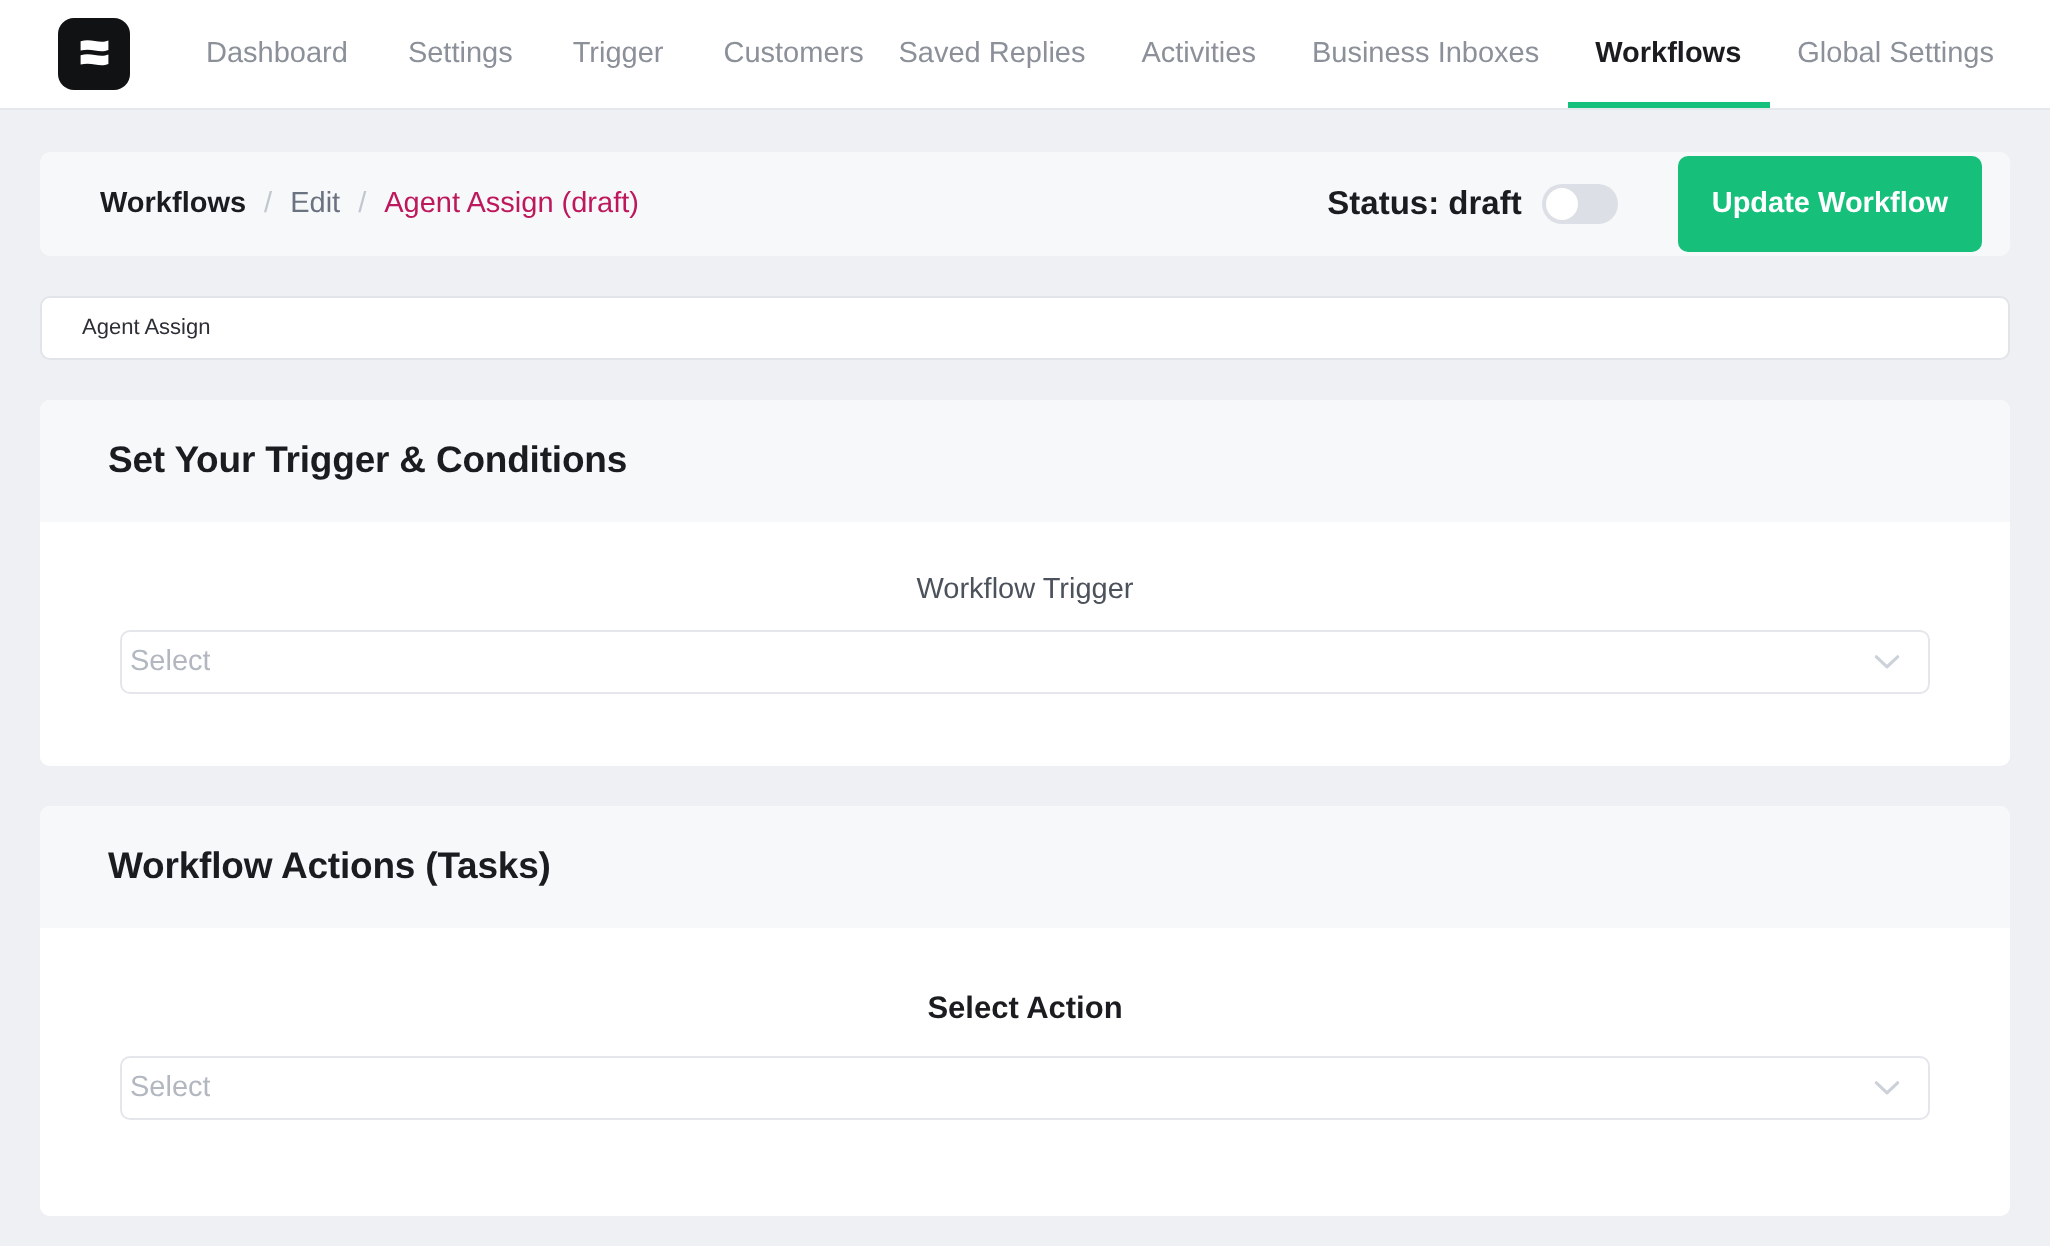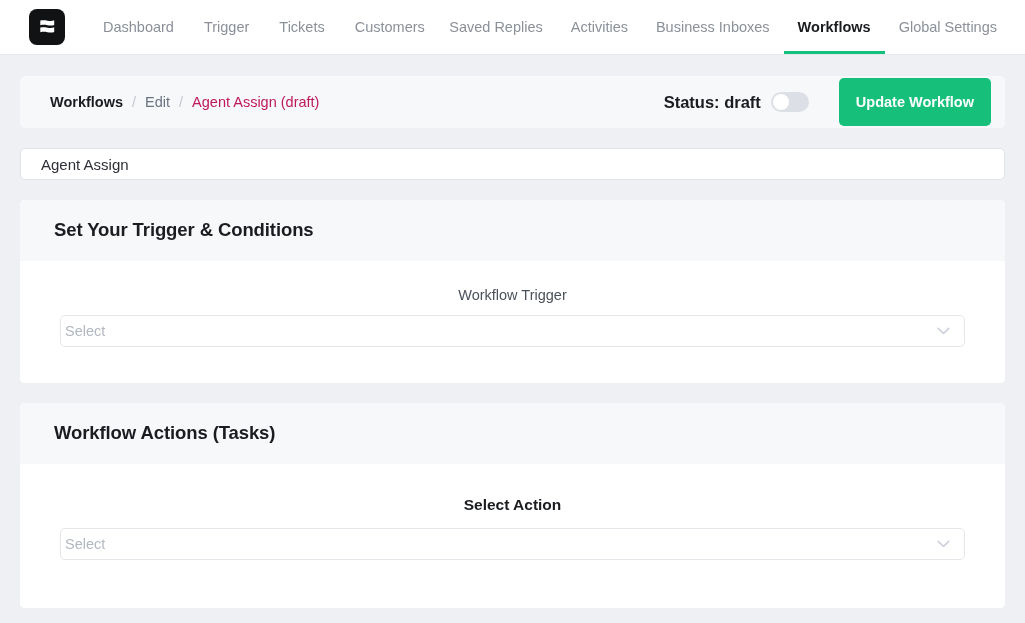--- a/index.html
+++ b/index.html
@@ -154,21 +154,21 @@
   
   .name-field {
     margin-top: 20px;
     width: 100%;
     height: 32px;
     background: #ffffff;
     border: 1px solid #e1e4e9;
     border-radius: 5px;
     padding: 0 20px;
     font-family: inherit;
-    font-size: 15px;
+    font-size: 11px;
     color: #2c2f36;
     outline: none;
   }
   .name-field::placeholder { color: #b7bcc4; }
 
   
   .card {
     margin-top: 20px;
     background: #ffffff;
     border-radius: 5px;
@@ -240,22 +240,22 @@
 
   <div class="logo">
     <svg width="22" height="22" viewBox="0 0 22 22">
       <path d="M4.3 4.6 C10 3.0 13.5 6.2 18.2 4.3 L18.2 9.0 C13.5 10.9 10 7.7 4.3 9.3 Z" fill="#ffffff"></path>
       <path d="M4.3 11.6 C10 10.0 13.5 13.2 18.2 11.3 L18.2 16.0 C13.5 17.9 10 14.7 4.3 16.3 Z" fill="#ffffff"></path>
     </svg>
   </div>
 
   <div class="nav-group left">
     <div class="nav-item">Dashboard</div>
+    <div class="nav-item">Settings</div>
     <div class="nav-item">Trigger</div>
-    <div class="nav-item">Tickets</div>
     <div class="nav-item">Customers</div>
   </div>
 
   <div class="nav-group right">
     <div class="nav-item">Saved Replies</div>
     <div class="nav-item">Activities</div>
     <div class="nav-item">Business Inboxes</div>
     <div class="nav-item active">Workflows</div>
     <div class="nav-item">Global Settings</div>
   </div>

